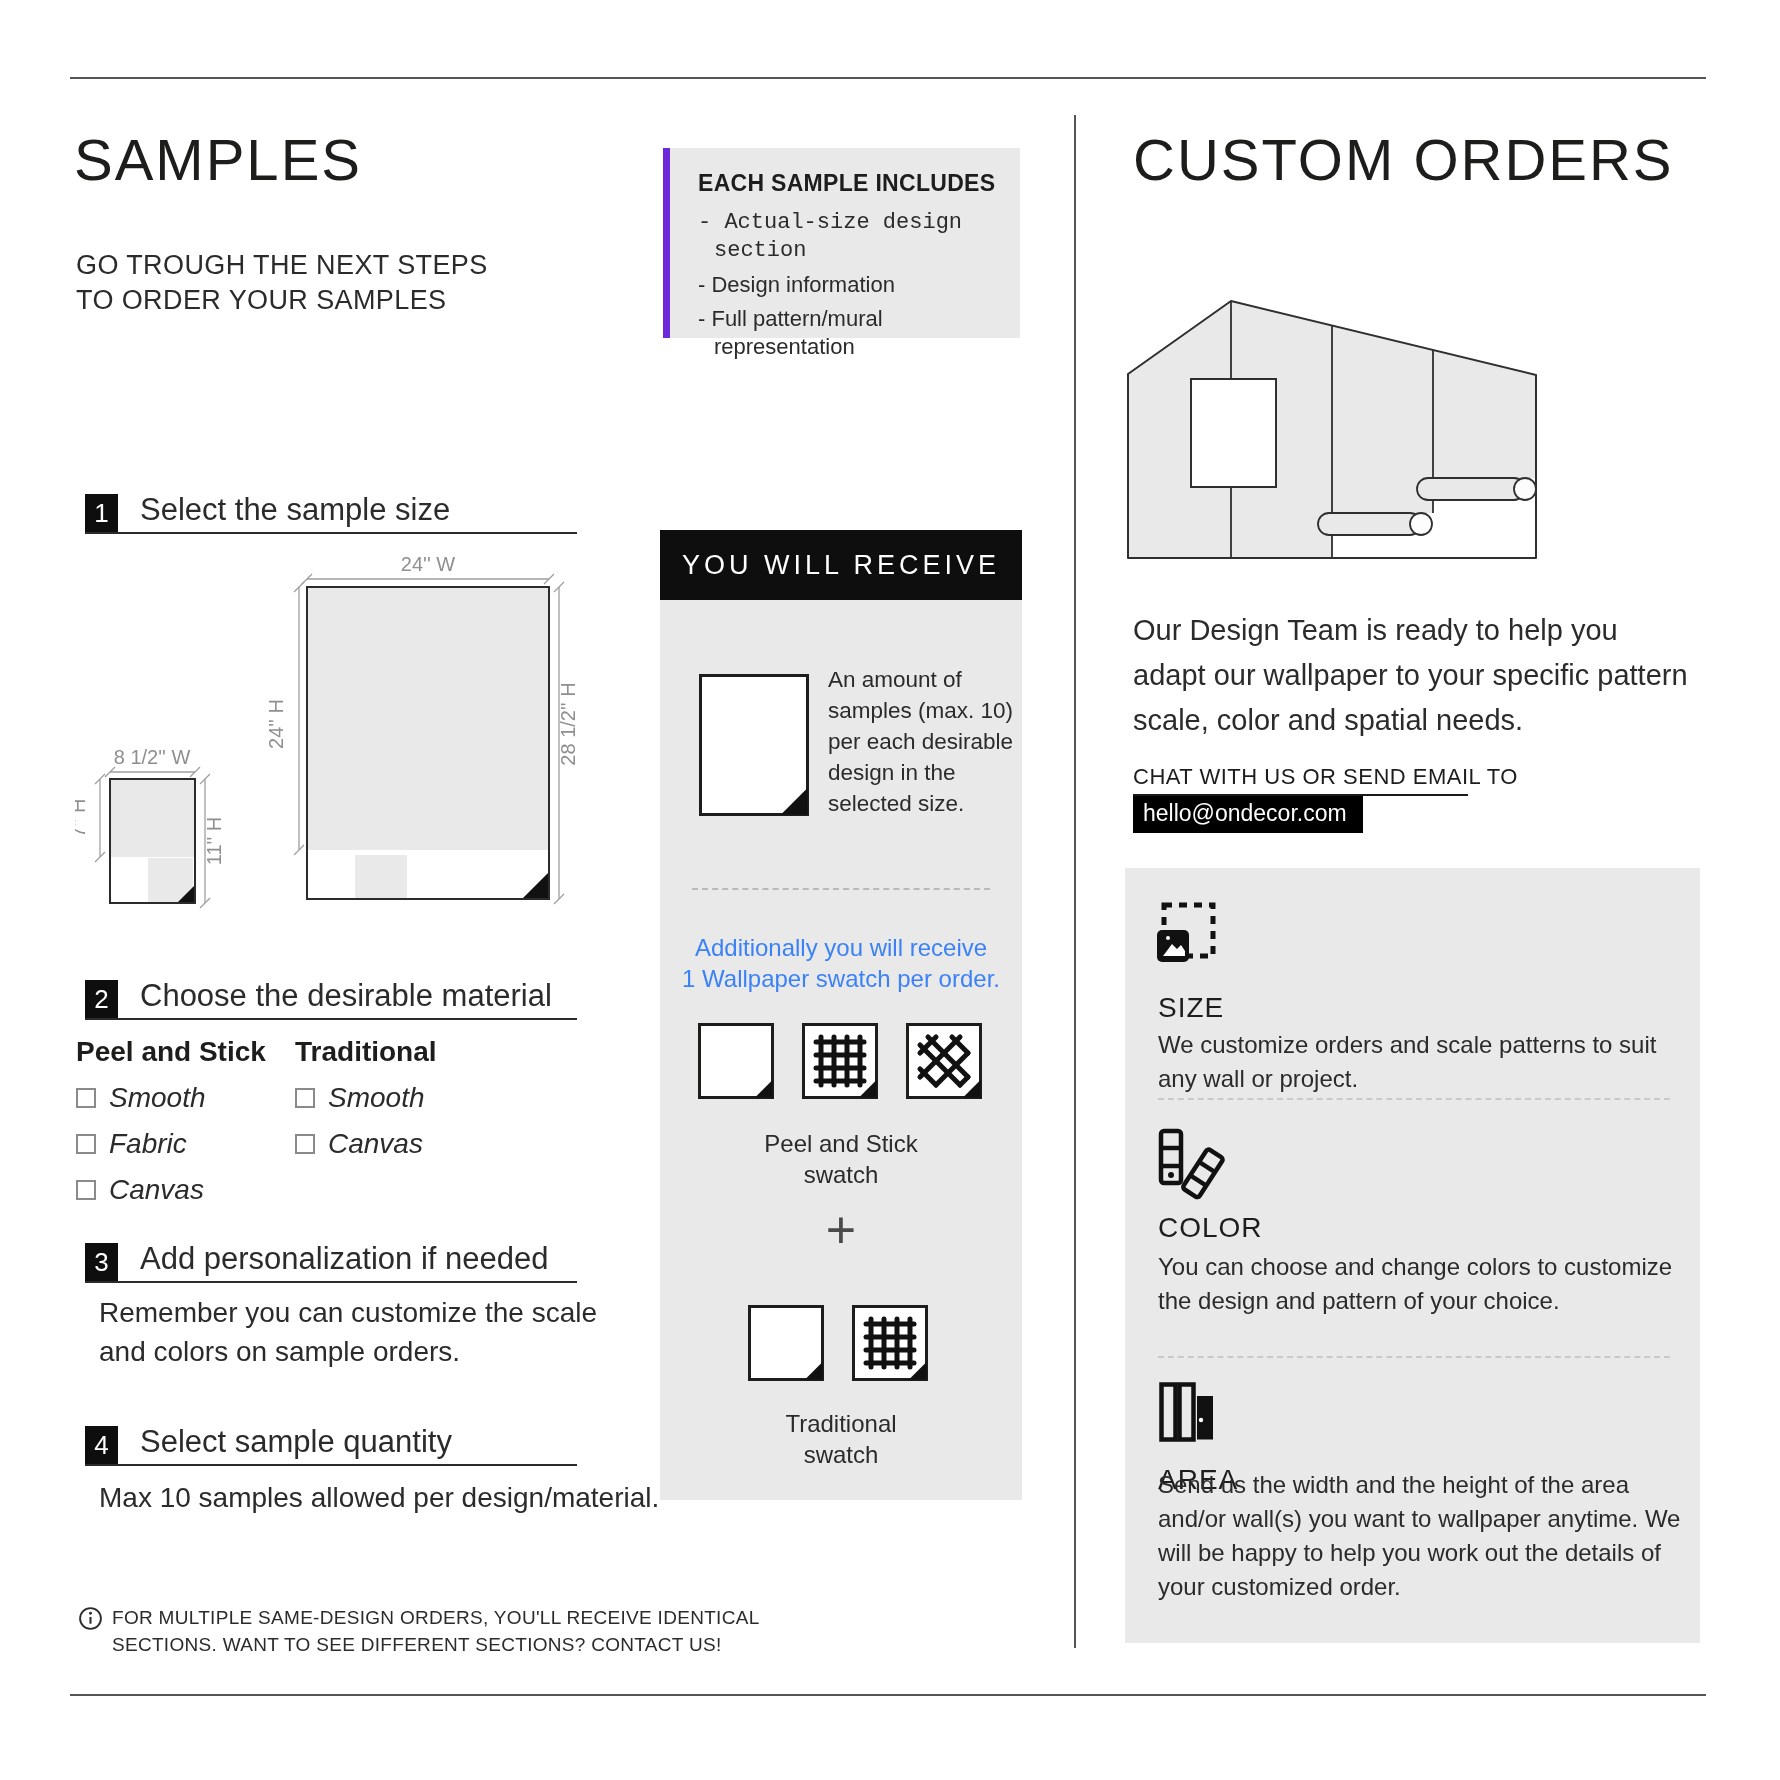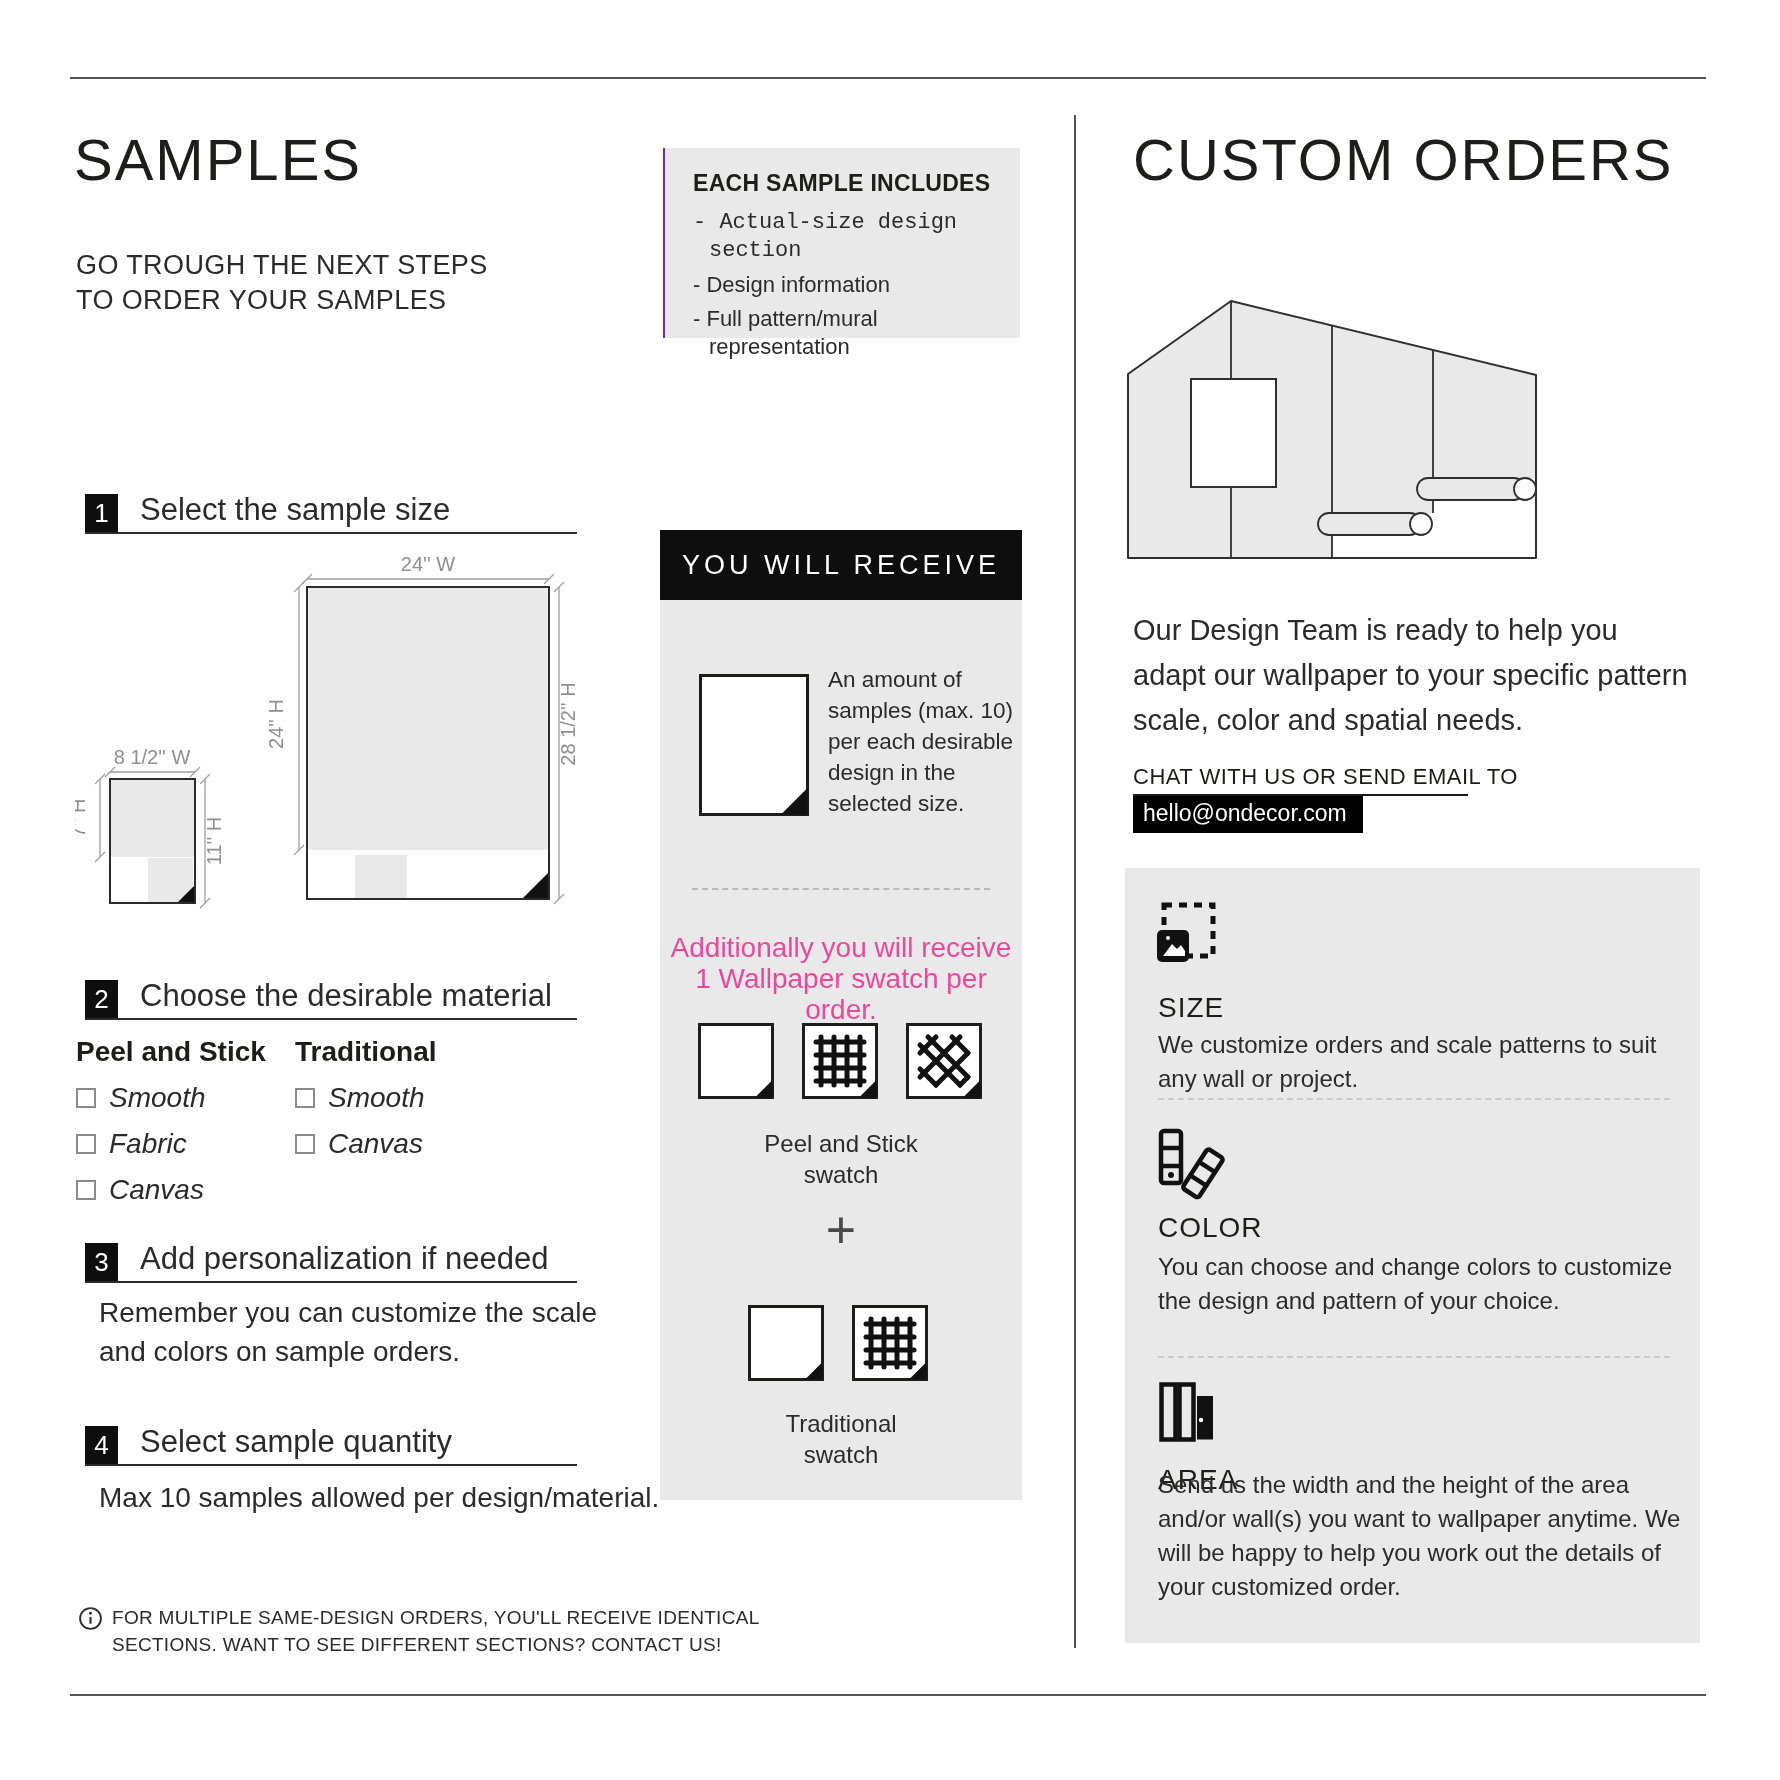--- a/index.html
+++ b/index.html
@@ -4,21 +4,21 @@
 <style>
   html,body{margin:0;padding:0;background:#fff;}
   .canvas{position:relative;width:1780px;height:1780px;background:#ffffff;overflow:hidden;
           font-family:"Liberation Sans", sans-serif;color:#2e2e2c;}
   .abs{position:absolute;}
   .rule{position:absolute;height:2px;background:#555;}
   .vrule{position:absolute;width:2px;background:#555;}
   .big-title{font-size:58px;letter-spacing:2px;font-weight:500;color:#1d1d1b;white-space:nowrap;}
   .intro{font-size:27px;line-height:35px;letter-spacing:.4px;color:#2b2b2b;}
   .includes-box{position:absolute;left:663px;top:148px;width:357px;height:190px;background:#e9e9e9;
-                border-left:2px solid #6d28d9;box-sizing:border-box;padding:22px 20px 0 28px;}
+                border-left:7px solid #6d28d9;box-sizing:border-box;padding:22px 20px 0 28px;}
   .includes-title{font-size:23px;font-weight:700;letter-spacing:.3px;color:#1d1d1b;}
   .includes-item{font-size:22px;line-height:28px;margin-top:6px;width:300px;
                  text-indent:-16px;padding-left:16px;color:#2b2b2b;}
   .step{position:absolute;left:85px;width:492px;border-bottom:2px solid #2b2b2b;
         display:flex;align-items:flex-end;}
   .step-num{width:33px;height:38px;background:#0e0e0e;color:#fff;display:flex;
             align-items:center;justify-content:center;font-size:26px;flex:0 0 33px;}
   .step-title{font-size:31px;color:#2b2b2b;margin-left:22px;padding-bottom:4px;white-space:nowrap;}
   .step-body{position:absolute;left:75px;font-size:28px;line-height:39px;color:#2b2b2b;margin-left:24px;}
   .mat-title{font-size:28px;font-weight:700;color:#1d1d1b;}
@@ -168,21 +168,21 @@
   <div class="receive-box"></div>
 
   <svg class="abs" style="left:699px;top:674px;" width="110" height="142" viewBox="0 0 110 142">
     <rect x="1.5" y="1.5" width="107" height="139" fill="#fff" stroke="#1d1d1b" stroke-width="3"></rect>
     <polygon points="82,140.5 108.5,114 108.5,140.5" fill="#111"></polygon>
   </svg>
   <div class="abs" style="left:828px;top:664px;width:200px;font-size:22.5px;line-height:31px;color:#2b2b2b;">An amount of samples (max. 10) per each desirable design in the selected size.</div>
 
   <div class="dashed" style="left:692px;top:888px;width:298px;"></div>
 
-  <div class="abs center-txt" style="left:660px;top:932px;width:362px;font-size:28px;line-height:31px;color:#ec4899;">
+  <div class="abs center-txt" style="left:660px;top:932px;width:362px;font-size:24px;line-height:31px;color:#3b82f6;">
     <div>Additionally you will receive</div>
     <div>1 Wallpaper swatch per order.</div>
   </div>
 
   <svg class="abs" style="left:698px;top:1023px;" width="76" height="76" viewBox="0 0 76 76">
     <rect x="1.5" y="1.5" width="73" height="73" fill="#fff" stroke="#1d1d1b" stroke-width="3"></rect>
     <polygon points="57,74.5 74.5,57 74.5,74.5" fill="#111"></polygon>
   </svg>
   <svg class="abs" style="left:802px;top:1023px;" width="76" height="76" viewBox="0 0 76 76">
     <rect x="1.5" y="1.5" width="73" height="73" fill="#fff" stroke="#1d1d1b" stroke-width="3"></rect>

